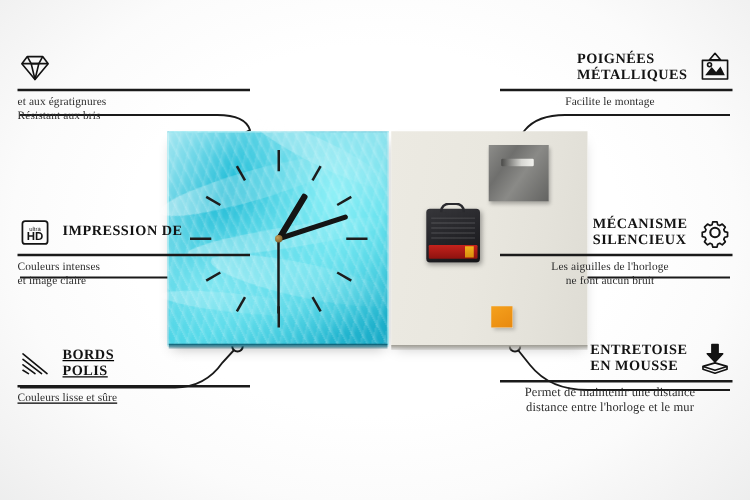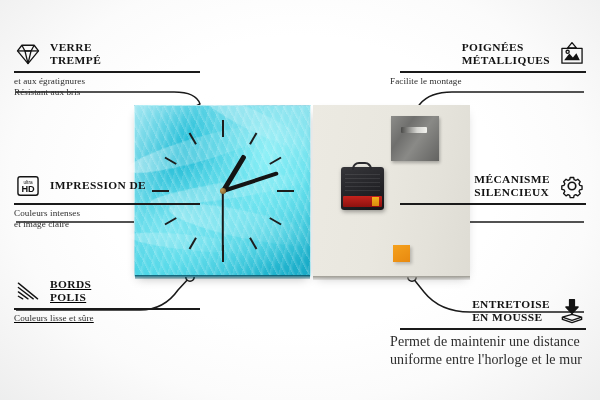--- a/index.html
+++ b/index.html
@@ -124,30 +124,30 @@
   .feature.right .head { flex-direction: row-reverse; }
   .feature .title {
     font-size: 11.4px; font-weight: bold; letter-spacing: .4px;
     color: #131313; line-height: 1.16; text-transform: uppercase;
   }
   .feature.right .title { text-align: left; }
   .feature .rule { height: 1.6px; background: #1a1a1a; margin: 3px 0 3px; }
   .feature .desc {
     font-size: 9.1px; color: #2c2c2c; line-height: 1.28; letter-spacing: .1px;
   }
-  .feature.right .desc { text-align: left; }
+  .feature.right .desc { text-align: center; }
   .ico { width: 28px; height: 28px; flex: 0 0 28px; display: block; }
 
   
   #f-verre   { left: 14px;  top: 40px; }
   #f-impr    { left: 14px;  top: 172px; }
   #f-bords   { left: 14px;  top: 277px; text-decoration: underline; }
   #f-poign   { left: 390px; top: 40px; }
   #f-meca    { left: 390px; top: 172px; }
-  #f-entre   { left: 390px; top: 273px; margin-top: 24px; }
+  #f-entre   { left: 390px; top: 273px; }
 
   #f-verre .rule, #f-impr .rule, #f-bords .rule { width: 186px; }
   #f-poign .rule, #f-meca .rule, #f-entre .rule { width: 186px; margin-left: 10px; }
 </style>
 </head>
 <body>
 
 <div id="stage">
 
   <svg id="lines" viewBox="0 0 600 400">
@@ -243,24 +243,20 @@
     <div class="head">
       <svg class="ico" viewBox="0 0 32 32">
         <g fill="none" stroke="#131313" stroke-width="1.5" stroke-linejoin="round">
           <path d="M4 12.5 L9 6 H23 L28 12.5 L16 27 Z"></path>
           <path d="M4 12.5 H28"></path>
             <path d="M9 6 L12.5 12.5 L16 27"></path>
           <path d="M23 6 L19.5 12.5 L16 27"></path>
             <path d="M12.5 12.5 H19.5"></path>
         </g>
       </svg>
-      <div class="title">
-        <div>VERRE</div>
-        <div>TREMPÉ</div>
-      </div>
     </div>
     <div class="rule"></div>
     <div class="desc">
       <div>et aux égratignures</div>
       <div>Résistant aux bris</div>
     </div>
   </div>
 
   <div class="feature left" id="f-impr">
     <div class="head">
@@ -329,36 +325,40 @@
           <path d="M13.6 4.2 h4.8 l.7 3.2 2.3 1.0 2.8-1.7 3.4 3.4 -1.7 2.8 1.0 2.3 3.2 .7 v4.8 l-3.2 .7 -1.0 2.3 1.7 2.8 -3.4 3.4 -2.8-1.7 -2.3 1.0 -.7 3.2 h-4.8 l-.7-3.2 -2.3-1.0 -2.8 1.7 -3.4-3.4 1.7-2.8 -1.0-2.3 -3.2-.7 v-4.8 l3.2-.7 1.0-2.3 -1.7-2.8 3.4-3.4 2.8 1.7 2.3-1.0 Z" transform="scale(0.82) translate(3.4,3.4)"></path>
           <circle cx="16" cy="16" r="4.3"></circle>
         </g>
       </svg>
       <div class="title">
         <div>MÉCANISME</div>
         <div>SILENCIEUX</div>
       </div>
     </div>
     <div class="rule"></div>
+    <div class="desc">
+      <div>Les aiguilles de l'horloge</div>
+      <div>ne font aucun bruit</div>
+    </div>
   </div>
 
   <div class="feature right" id="f-entre">
     <div class="head">
       <svg class="ico" viewBox="0 0 32 32">
         <g fill="none" stroke="#131313" stroke-width="1.5" stroke-linejoin="round">
           <path d="M13.2 3 h5.6 v8.4 h4.2 L16 19 L9 11.4 h4.2 Z" fill="#131313" stroke="#131313"></path>
           <path d="M16 19.8 L27 23 L16 26.6 L5 23 Z"></path>
           <path d="M5 23 v2.6 L16 29.2 L27 25.6 V23"></path>
         </g>
       </svg>
       <div class="title">
         <div>ENTRETOISE</div>
         <div>EN MOUSSE</div>
       </div>
     </div>
     <div class="rule"></div>
-    <div class="desc" style="font-size:14px">
+    <div class="desc" style="font-size:10px">
       <div>Permet de maintenir une distance</div>
-      <div>uniforme entre l'horloge et le mur</div>
+      <div>distance entre l'horloge et le mur</div>
     </div>
   </div>
 
 </div>
 
 </body></html>

